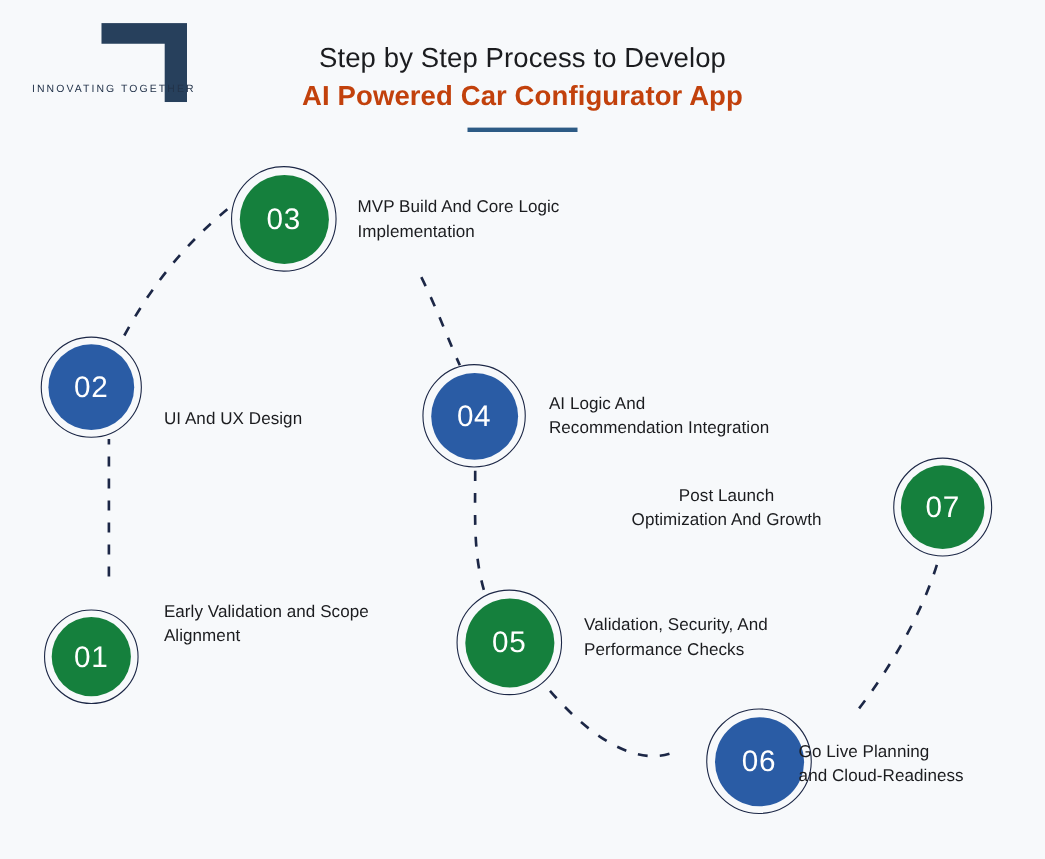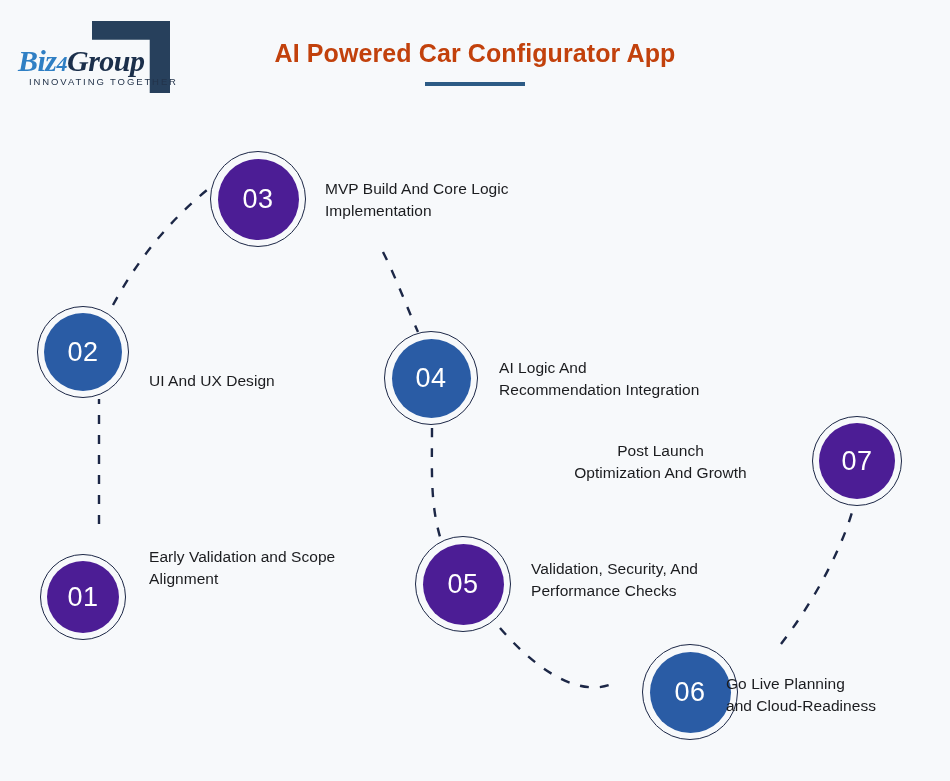--- a/index.html
+++ b/index.html
@@ -119,21 +119,21 @@
   .node-inner {
     border-radius: 50%;
     display: flex;
     align-items: center;
     justify-content: center;
     color: #ffffff;
     font-size: 27px;
     font-weight: 400;
     letter-spacing: 0.6px;
   }
-  .node-light .node-inner { background: #4c1d95; }
+  .node-light .node-inner { background: #15803d; }
   .node-dark  .node-inner { background: #2a5ca5; }
 
   .step-label {
     position: absolute;
     font-size: 15.5px;
     line-height: 22px;
     color: #1b1c1f;
     font-weight: 400;
     letter-spacing: 0.05px;
     white-space: pre-line;
@@ -141,25 +141,25 @@
   .label-right { text-align: left; }
   .label-left  { text-align: center; }
 </style>
 </head>
 <body>
 
 <div id="canvas">
 
   <div id="logo">
     <div id="logo-mark"></div>
-    <div id="logo-wordmark"><span class="biz">Biz</span><span class="four">4</span><span class="group">Group</span></div>
     <div id="logo-tagline">INNOVATING TOGETHER</div>
   </div>
 
   <div id="title-block">
+    <div class="title-line1">Step by Step Process to Develop</div>
     <div class="title-line2">AI Powered Car Configurator App</div>
     <div id="title-underline"></div>
   </div>
 
   <svg id="connectors" viewBox="0 0 950 781">
     <g fill="none" stroke="#1c2746" stroke-width="2.4" stroke-dasharray="9 11" stroke-linecap="butt">
       <path d="M 99 524 L 99 399"></path>
       <path d="M 113 305 C 140 255 175 215 212 186"></path>
       <path d="M 383 252 C 397 280 408 310 418 332"></path>
       <path d="M 432 428 C 432 470 430 505 441 540"></path>

